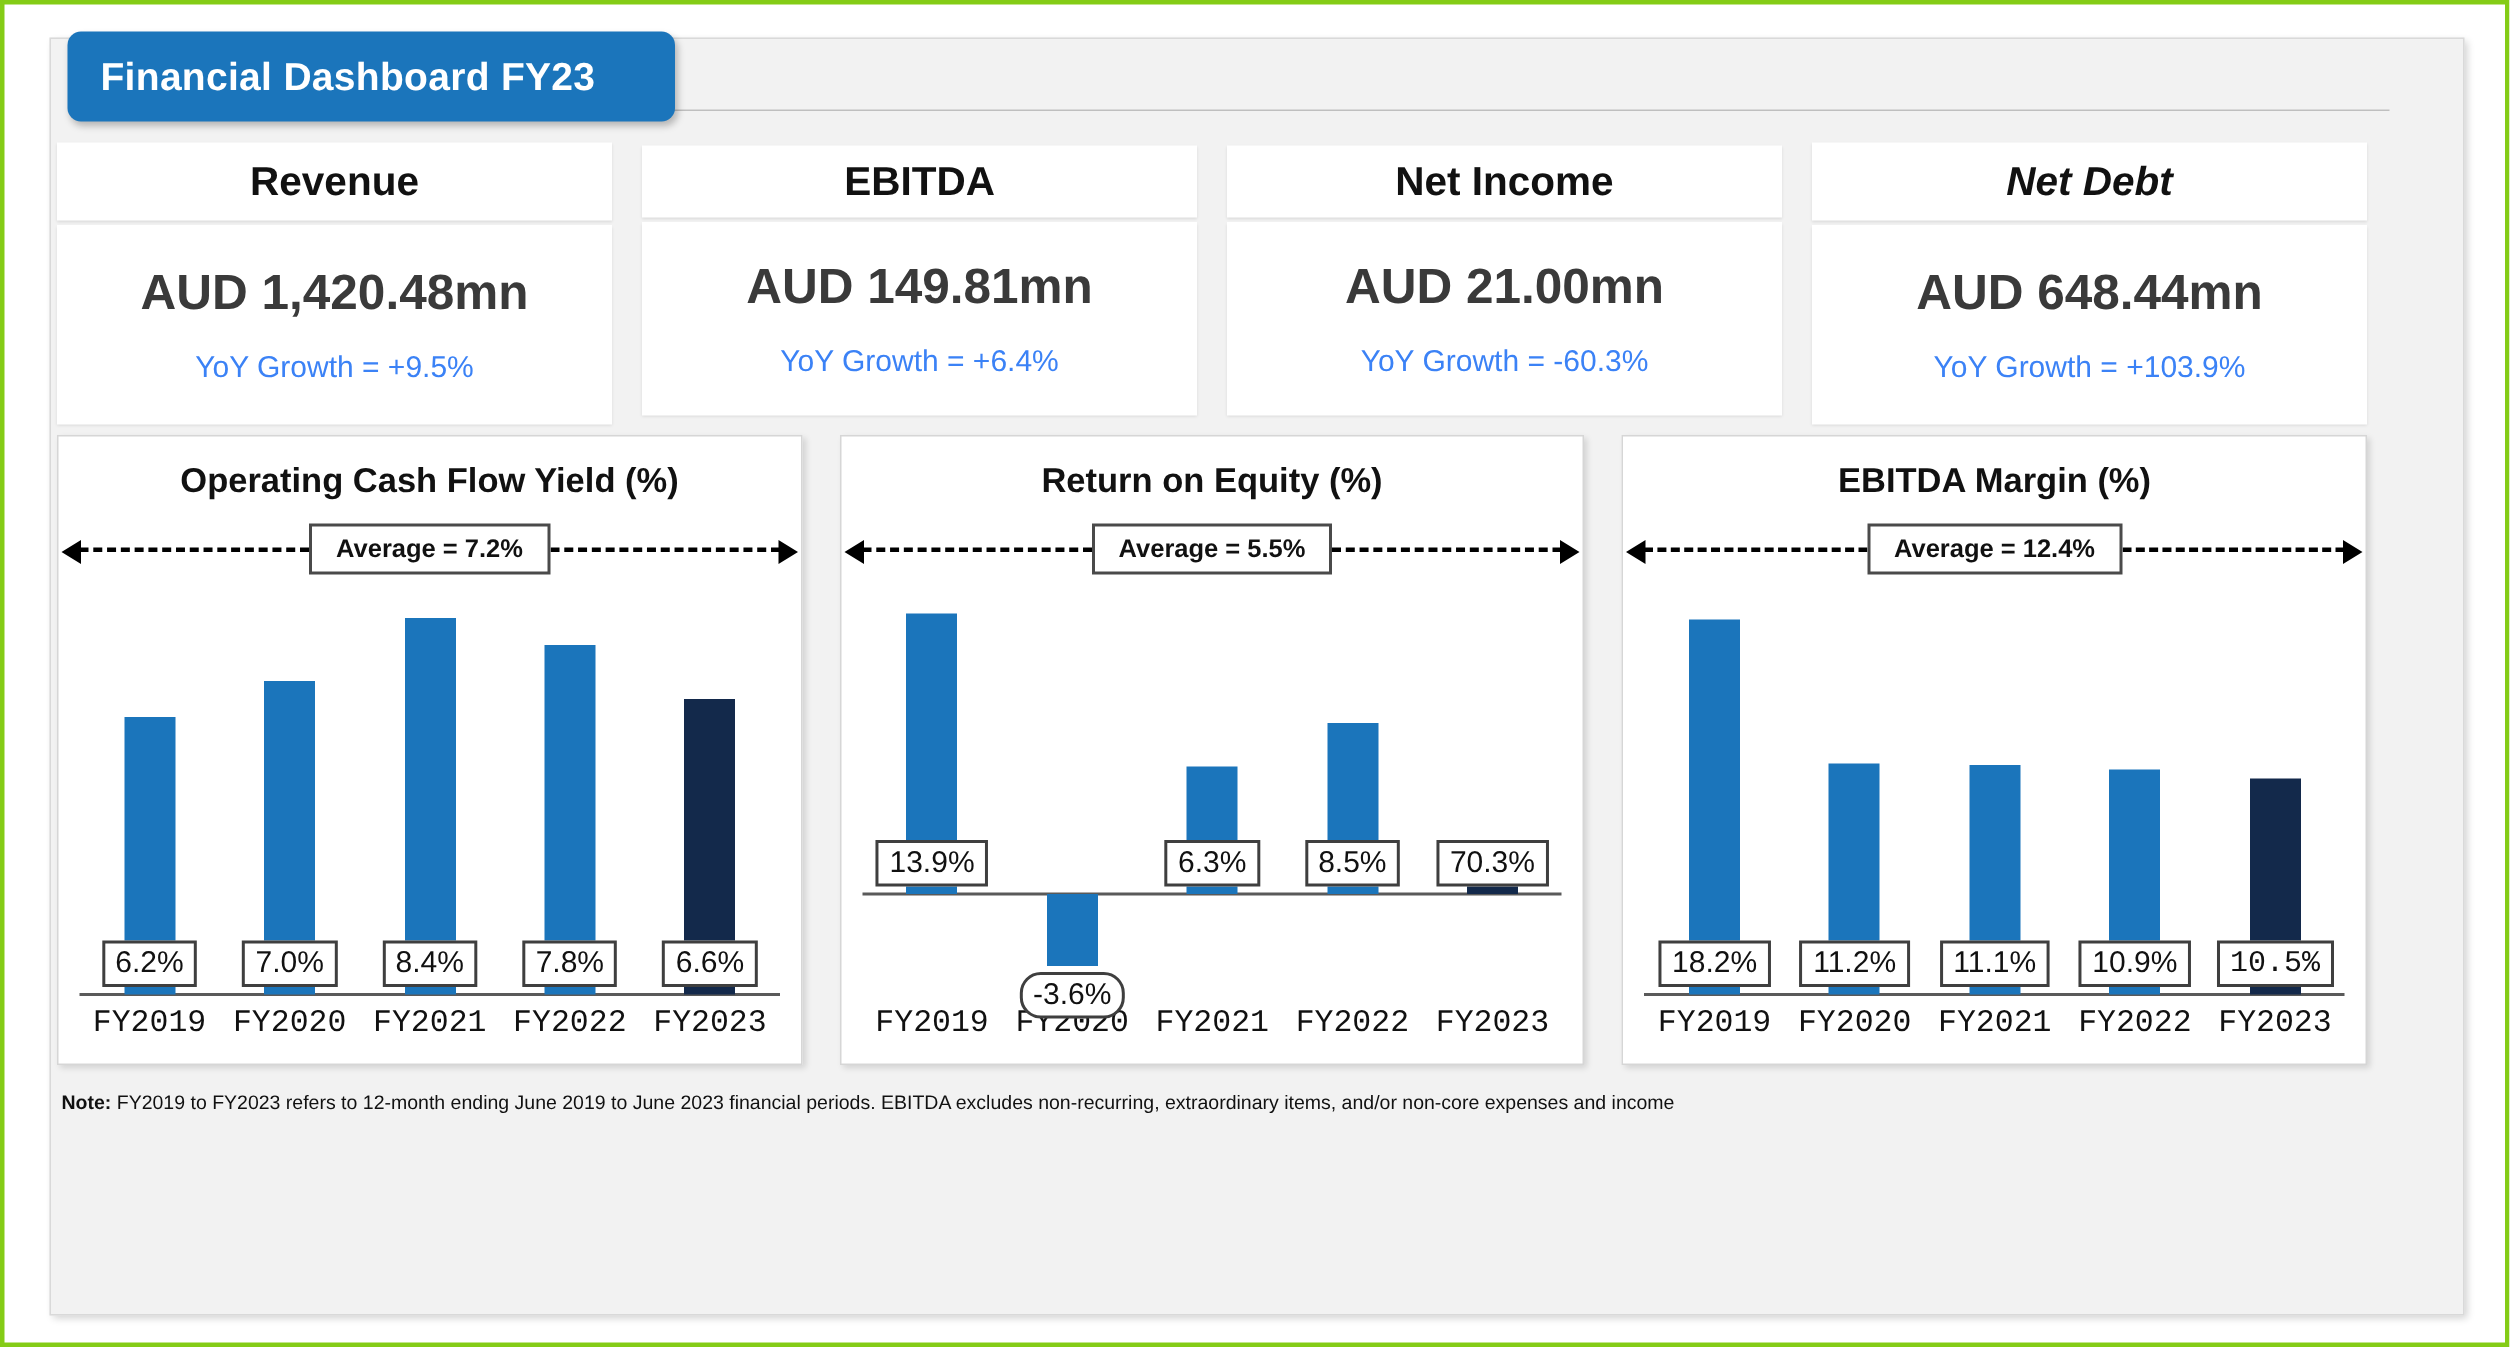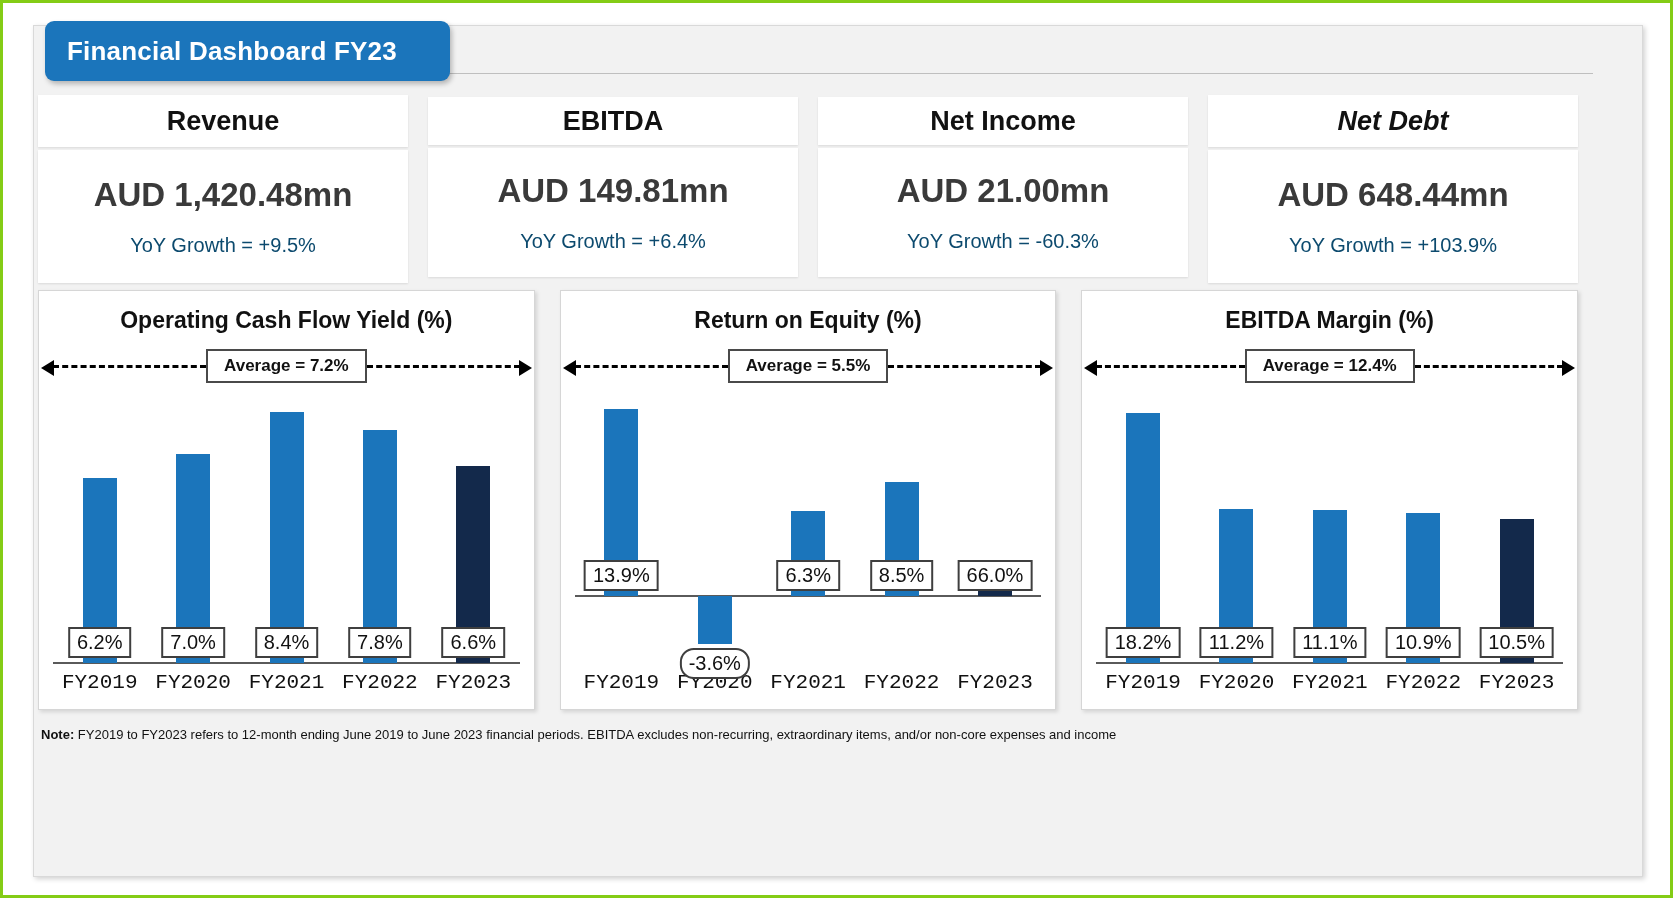--- a/index.html
+++ b/index.html
@@ -76,21 +76,21 @@
   }
   .kpi-body {
     background: #ffffff;
     flex: 1;
     display: flex; flex-direction: column;
     align-items: center; justify-content: center;
     gap: 20px;
     box-shadow: 0 1px 2px rgba(0,0,0,0.10);
   }
   .kpi-value { font-size: 33px; font-weight: bold; color: #3a3a3a; white-space: nowrap; }
-  .kpi-sub   { font-size: 20px; color: #0c4a6e; white-space: nowrap; }
+  .kpi-sub   { font-size: 20px; color: #3b82f6; white-space: nowrap; }
 
   
   .kpi-card.v1 .kpi-head { height: 52px; }
   .kpi-card.v2 .kpi-head { height: 48px; margin-top: 2px; }
   .kpi-card.v3 .kpi-head { height: 48px; margin-top: 2px; }
   .kpi-card.v4 .kpi-head { height: 52px; font-style: italic; }
   .kpi-card.v2 .kpi-body, .kpi-card.v3 .kpi-body { margin-bottom: 6px; }
 
   
   .chart-row {
@@ -309,21 +309,21 @@
           <div class="axis-line" style="top: 206.927px;"></div>
           <div class="bar pos" style="left: 29.7px; top: 21.4634px; height: 186.463px;"></div>
           <div class="val-box" style="left: 46.7px; top: 171.927px;">13.9%</div>
           <div class="bar neg" style="left: 123.1px; top: 207.927px; height: 48.2927px;"></div>
           <div class="val-box" style="left: 140.1px; top: 260.22px; border-radius: 14px;">-3.6%</div>
           <div class="bar pos" style="left: 216.5px; top: 123.415px; height: 84.5122px;"></div>
           <div class="val-box" style="left: 233.5px; top: 171.927px;">6.3%</div>
           <div class="bar pos" style="left: 309.9px; top: 93.9024px; height: 114.024px;"></div>
           <div class="val-box" style="left: 326.9px; top: 171.927px;">8.5%</div>
           <div class="bar dark" style="left: 403.3px; top: 171.707px; height: 36.2195px;"></div>
-          <div class="val-box" style="left: 420.3px; top: 171.927px;">66.0%</div>
+          <div class="val-box" style="left: 420.3px; top: 171.927px;">70.3%</div>
         </div>
       <div class="xaxis">
           <div class="xlabel" style="left: 46.7px;">FY2019</div>
           <div class="xlabel" style="left: 140.1px;">FY2020</div>
           <div class="xlabel" style="left: 233.5px;">FY2021</div>
           <div class="xlabel" style="left: 326.9px;">FY2022</div>
           <div class="xlabel" style="left: 420.3px;">FY2023</div>
         </div>
     </div>
 
@@ -342,21 +342,21 @@
           <div class="axis-line" style="top: 274px;"></div>
           <div class="bar pos" style="left: 29.7px; top: 24.75px; height: 250.25px;"></div>
           <div class="val-box" style="left: 46.7px; top: 239px;">18.2%</div>
           <div class="bar pos" style="left: 123.1px; top: 121px; height: 154px;"></div>
           <div class="val-box" style="left: 140.1px; top: 239px;">11.2%</div>
           <div class="bar pos" style="left: 216.5px; top: 122.375px; height: 152.625px;"></div>
           <div class="val-box" style="left: 233.5px; top: 239px;">11.1%</div>
           <div class="bar pos" style="left: 309.9px; top: 125.125px; height: 149.875px;"></div>
           <div class="val-box" style="left: 326.9px; top: 239px;">10.9%</div>
           <div class="bar dark" style="left: 403.3px; top: 130.625px; height: 144.375px;"></div>
-          <div class="val-box" style="left: 420.3px; top: 239px;">10.5%</div>
+          <div class="val-box" style="left: 420.3px; top: 239px; font-family: Liberation Mono, monospace;">10.5%</div>
         </div>
       <div class="xaxis">
           <div class="xlabel" style="left: 46.7px;">FY2019</div>
           <div class="xlabel" style="left: 140.1px;">FY2020</div>
           <div class="xlabel" style="left: 233.5px;">FY2021</div>
           <div class="xlabel" style="left: 326.9px;">FY2022</div>
           <div class="xlabel" style="left: 420.3px;">FY2023</div>
         </div>
     </div>
 

